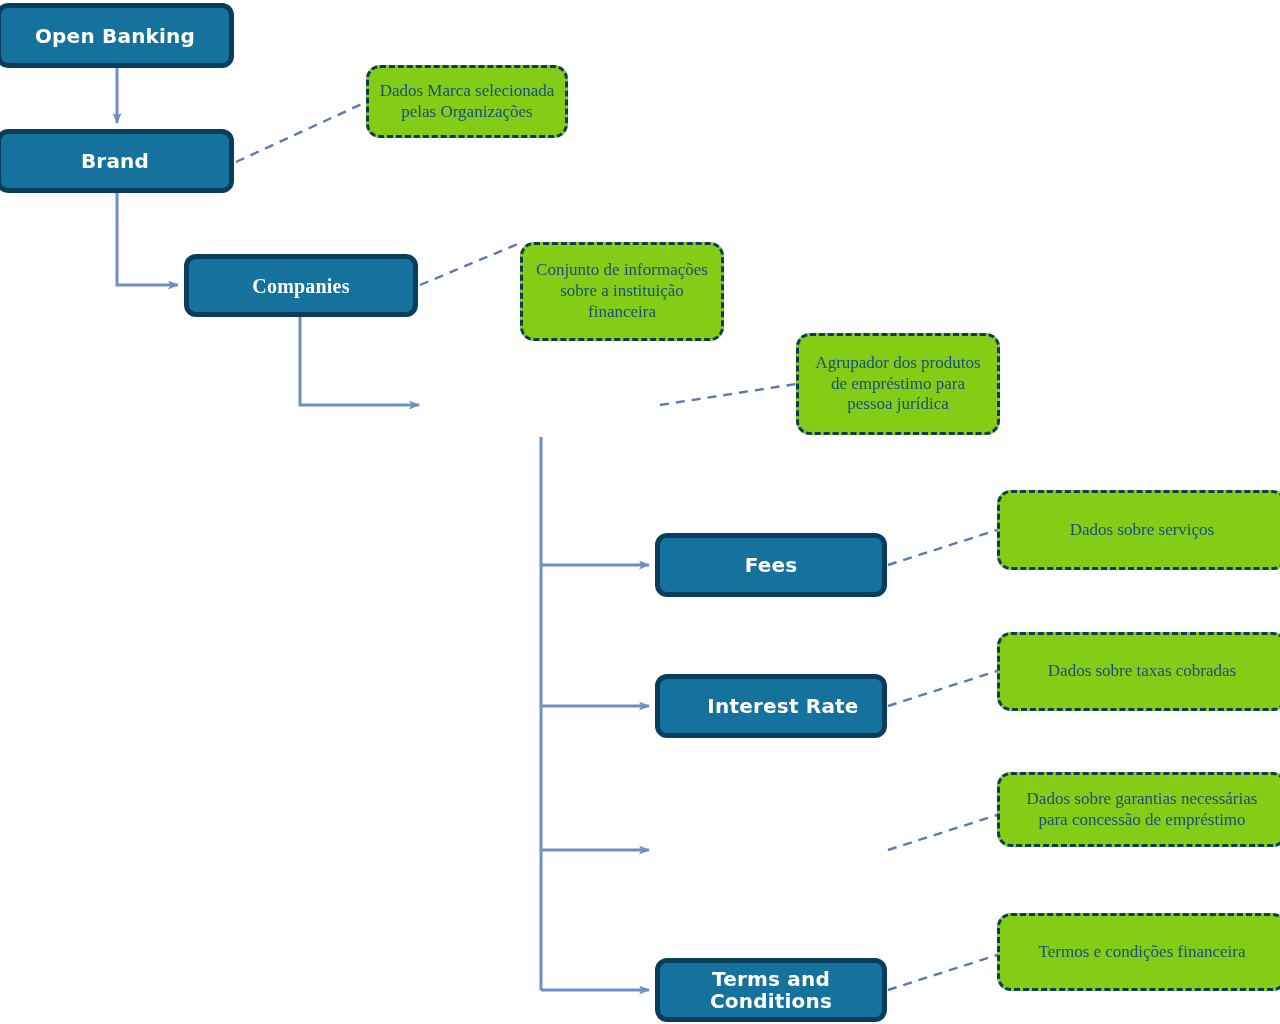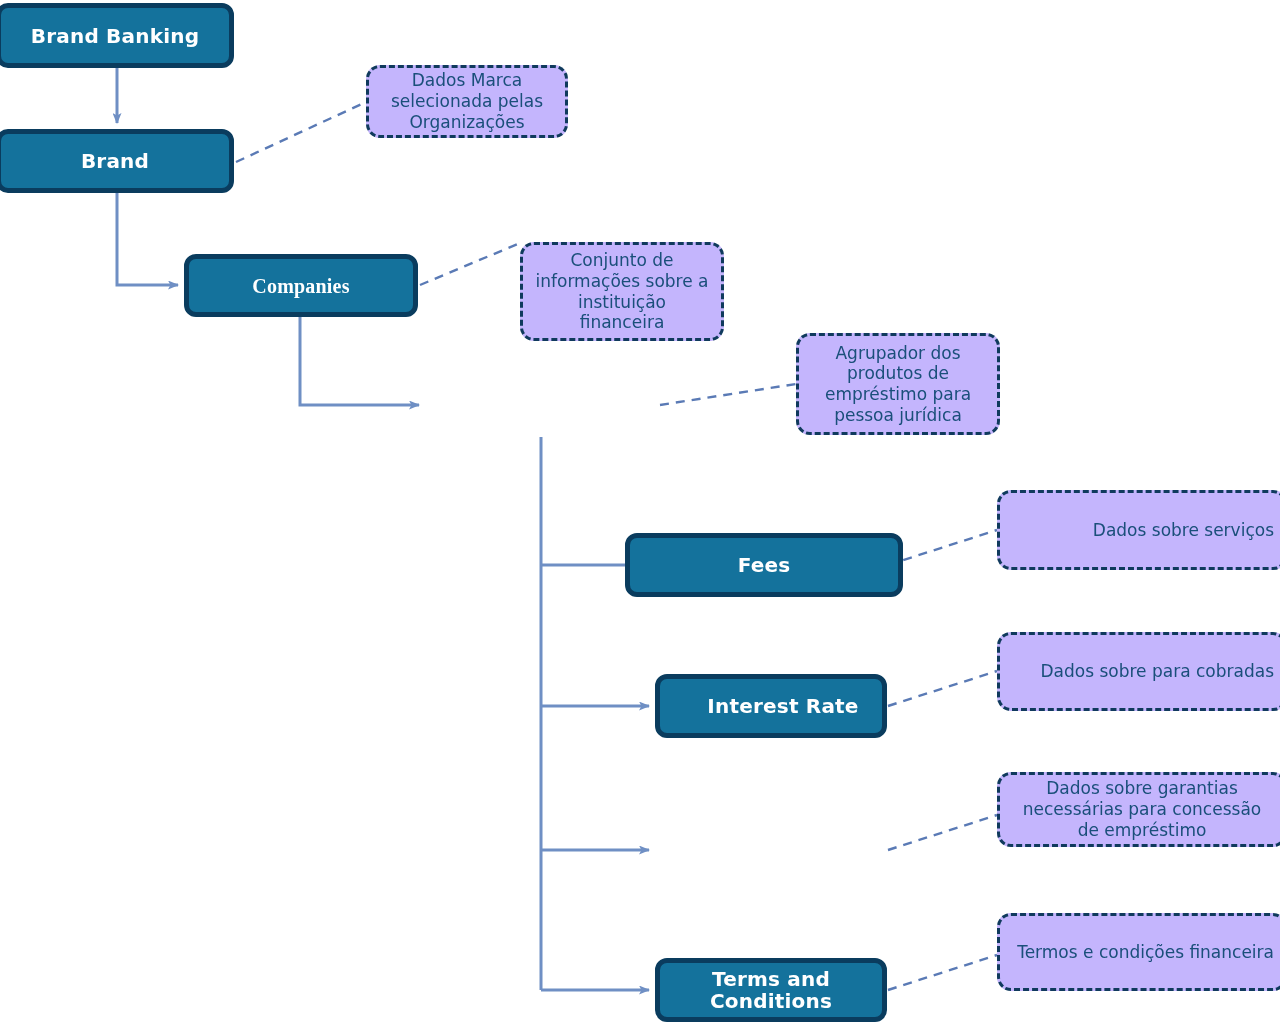--- a/index.html
+++ b/index.html
@@ -47,32 +47,33 @@
     letter-spacing: 0.2px;
     text-align: center;
     line-height: 1.1;
     z-index: 3;
   }
 
   
   .note {
     position: absolute;
     box-sizing: border-box;
-    background: #c4b5fd;
+    background: #84cc16;
     border: 3px dashed #103a5d;
     border-radius: 14px;
     display: flex;
     align-items: center;
-    justify-content: flex-end;
+    justify-content: center;
     color: #1a4f7a;
     font-size: 17px;
     text-align: center;
     line-height: 1.22;
     padding: 4px 10px;
     z-index: 2;
+    font-family: Liberation Serif, serif;
   }
 </style>
 </head>
 <body>
 
 <div id="canvas">
 
   <svg id="wires" viewBox="0 0 1280 1024" xmlns="http://www.w3.org/2000/svg">
     <defs>
       <marker id="arrow" markerWidth="11" markerHeight="9" refX="10" refY="4.5" orient="auto" markerUnits="userSpaceOnUse">
@@ -101,33 +102,33 @@
       <path d="M420,285 L520,243"></path>
       <path d="M660,405 L796,384"></path>
       <path d="M888,565 L997,530"></path>
       <path d="M888,706 L997,671"></path>
       <path d="M888,850 L997,815"></path>
       <path d="M888,990 L997,955"></path>
     </g>
   </svg>
 
   <div class="node" style="left:-4px; top:3px; width:238px; height:65px;">
-    <span>Brand Banking</span>
+    <span>Open Banking</span>
   </div>
 
   <div class="node" style="left:-4px; top:129px; width:238px; height:64px;">
     <span>Brand</span>
   </div>
 
   <div class="node" style="left:184px; top:254px; width:234px; height:63px;font-family:Liberation Serif, serif;">
     <span>Companies</span>
   </div>
 
 
-  <div class="node" style="left:625px; top:533px; width:278px; height:64px;text-align:right;">
+  <div class="node" style="left:655px; top:533px; width:232px; height:64px;text-align:right;">
     <span>Fees</span>
   </div>
 
   <div class="node" style="left:655px; top:674px; width:232px; height:64px;padding-left:24px;">
     <span>Interest Rate</span>
   </div>
 
 
   <div class="node" style="left:655px; top:958px; width:232px; height:64px;">
     <span>Terms and Conditions</span>
@@ -143,21 +144,21 @@
 
   <div class="note" style="left:796px; top:333px; width:204px; height:102px;">
     <span>Agrupador dos produtos de empréstimo para pessoa jurídica</span>
   </div>
 
   <div class="note" style="left:997px; top:490px; width:290px; height:80px;">
     <span>Dados sobre serviços</span>
   </div>
 
   <div class="note" style="left:997px; top:632px; width:290px; height:79px;">
-    <span>Dados sobre para cobradas</span>
+    <span>Dados sobre taxas cobradas</span>
   </div>
 
   <div class="note" style="left:997px; top:772px; width:290px; height:75px;">
     <span>Dados sobre garantias necessárias para concessão de empréstimo</span>
   </div>
 
   <div class="note" style="left:997px; top:913px; width:290px; height:78px;">
     <span>Termos e condições financeira</span>
   </div>
 

